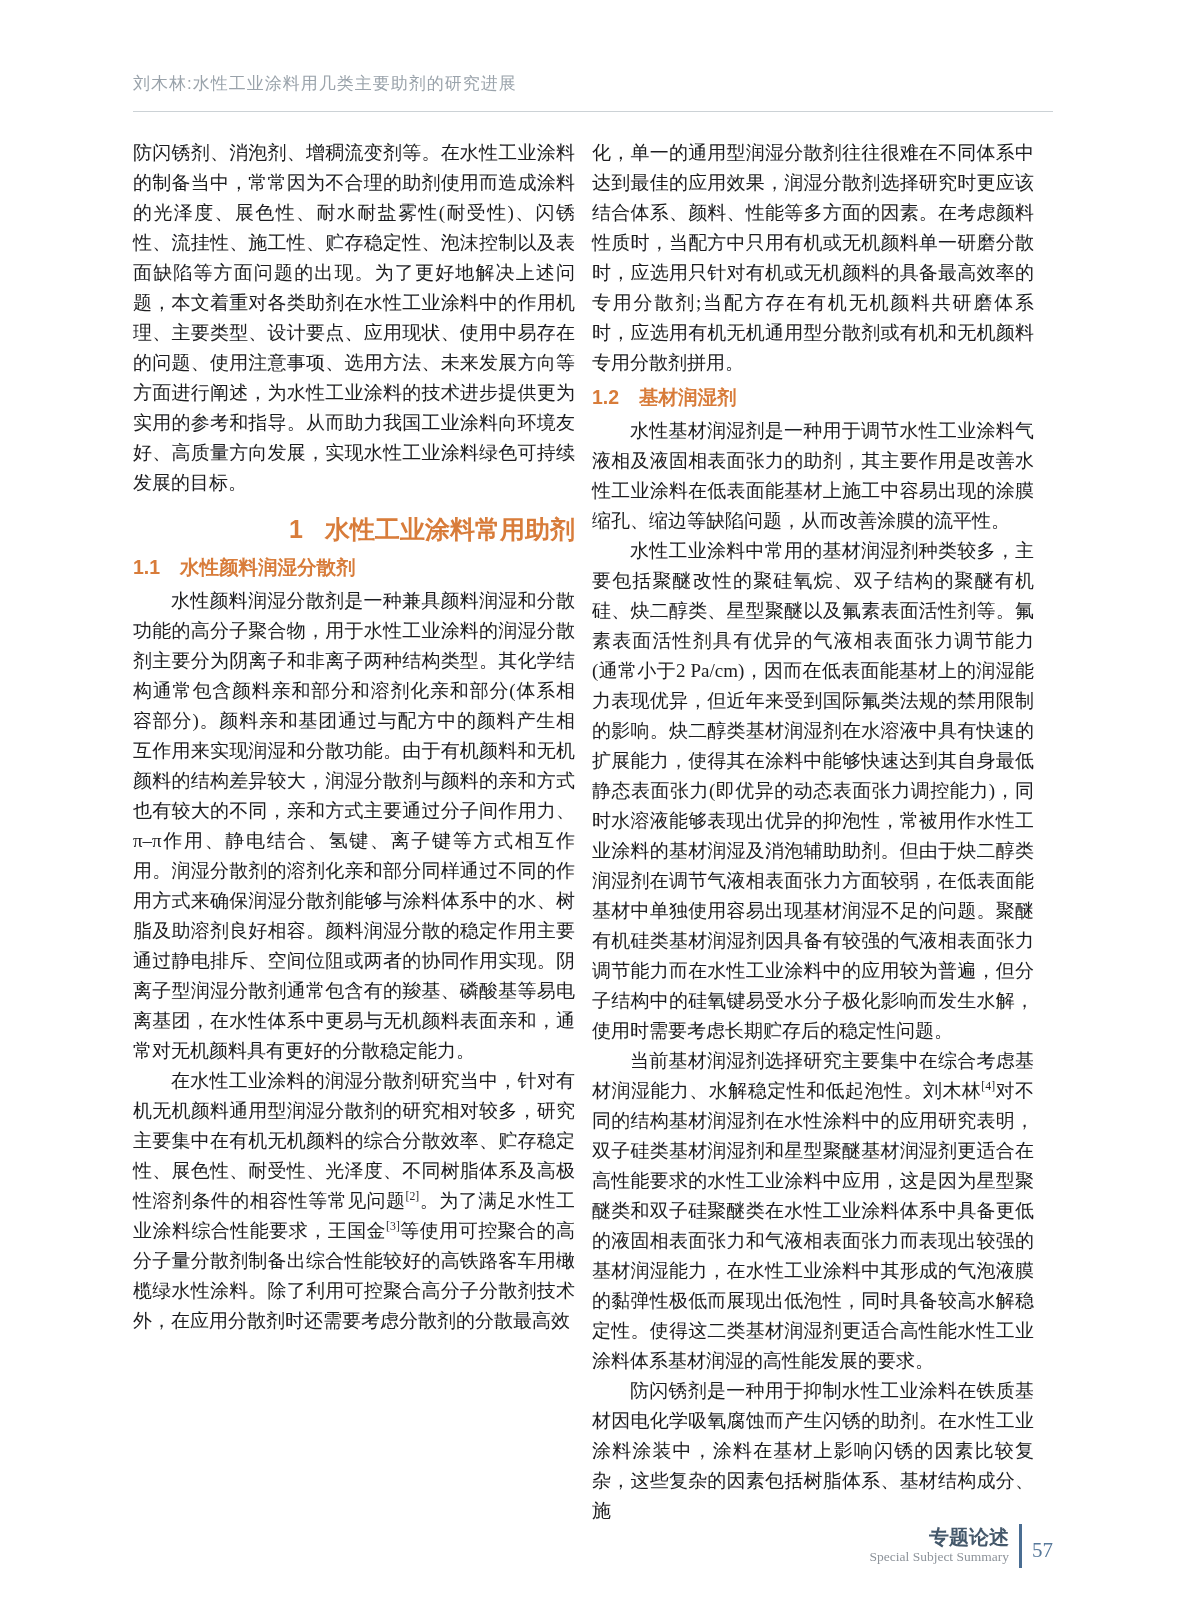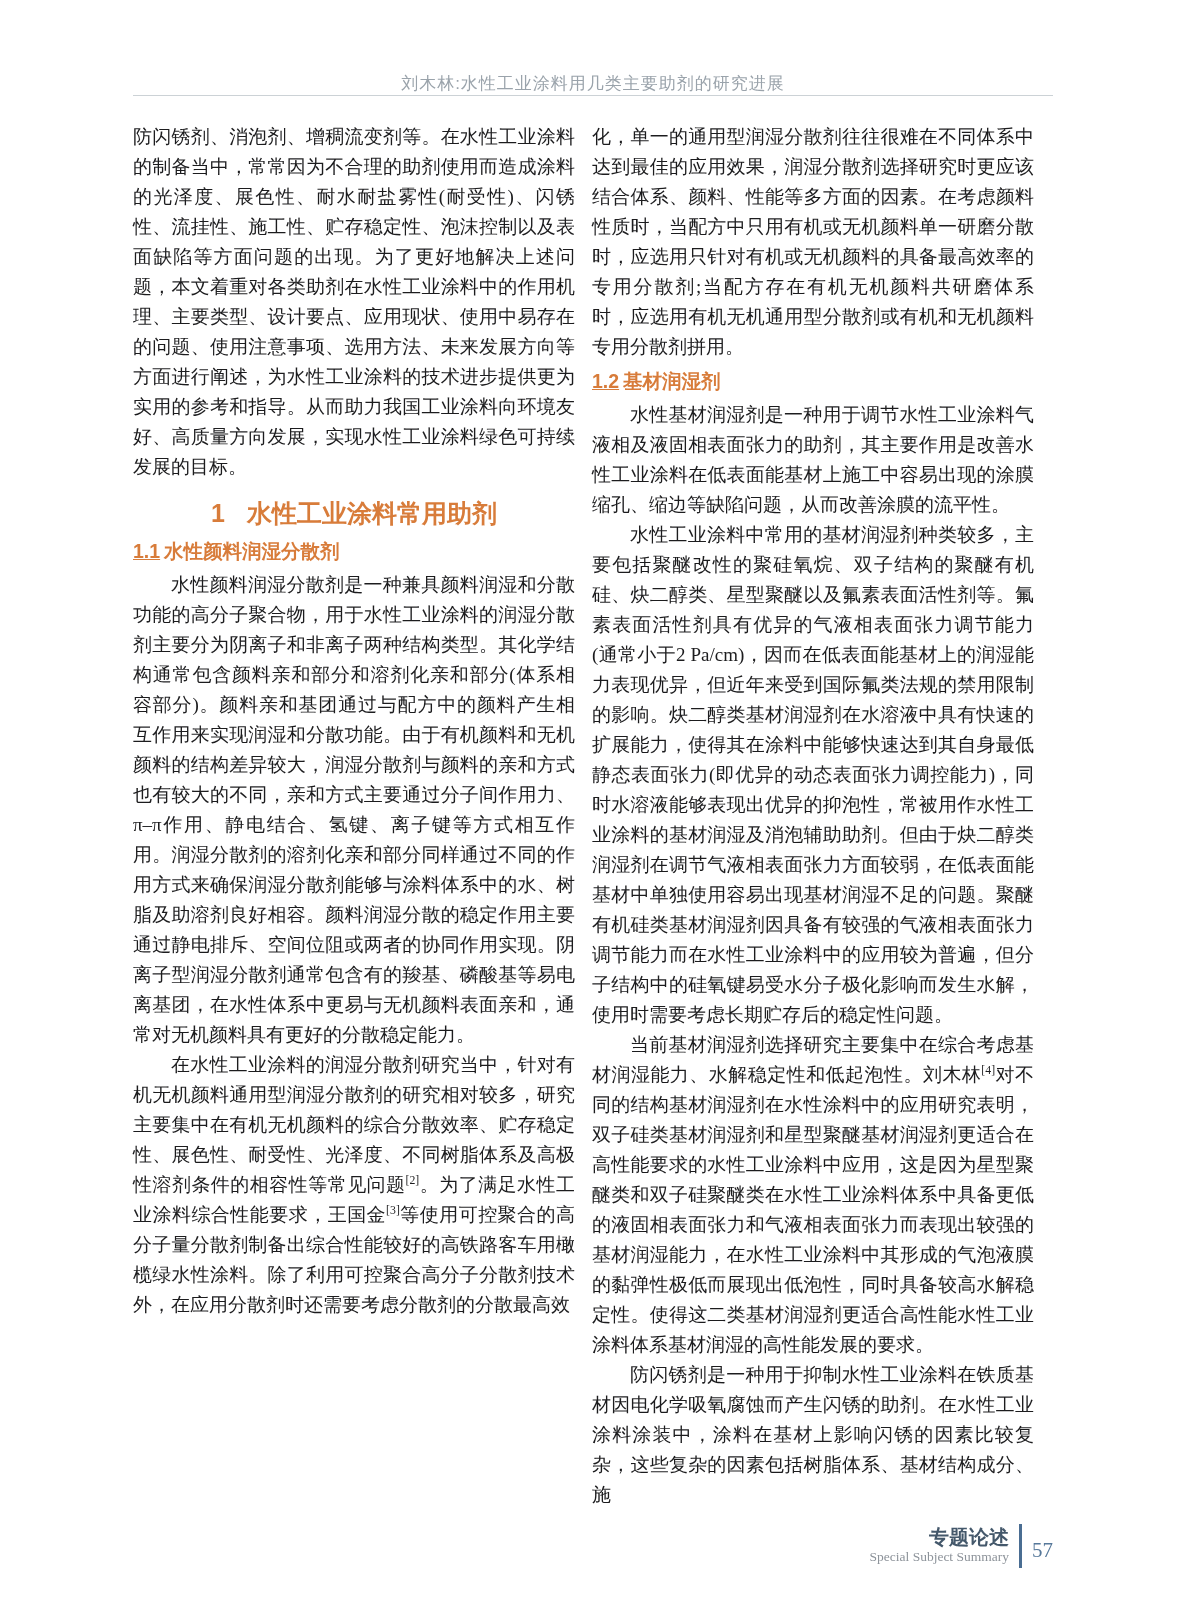--- a/index.html
+++ b/index.html
@@ -18,26 +18,27 @@
   .page {
     position: absolute;
     left: 133px;
     top: 0;
     width: 920px;
     height: 1600px;
   }
   
   .running-header {
     padding-top: 72px;
-    text-align: center;
+    text-align: left;
     font-family: "Liberation Sans", "DejaVu Sans", sans-serif;
     font-size: 17px;
     letter-spacing: 1px;
     color: #9aa3ab;
     border-bottom: 1px solid #ccd2d6;
+    padding-bottom: 16px;
   }
   
   .columns {
     display: flex;
     gap: 17px;
     margin-top: 26px;
   }
   .col {
     width: 442px;
     font-size: 19px;
@@ -56,35 +57,35 @@
     line-height: 0;
   }
   
   .h-sec {
     font-family: "Liberation Sans", "DejaVu Sans", sans-serif;
     color: #d87c3a;
     font-weight: bold;
     font-size: 25px;
     line-height: 30px;
     margin: 16px 0 10px 0;
-    text-align: center;
+    text-align: right;
     text-indent: 0;
   }
   .h-sec .sec-num { margin-right: 22px; }
   .h-sub {
     font-family: "Liberation Sans", "DejaVu Sans", sans-serif;
     color: #d87c3a;
     font-weight: bold;
     font-size: 19.5px;
     line-height: 26px;
     margin: 6px 0 6px 0;
     text-align: left;
     text-indent: 0;
   }
-  .h-sub .sec-num { margin-right: 4px; text-decoration: underline; }
+  .h-sub .sec-num { margin-right: 20px; }
   
   .footer {
     position: absolute;
     right: 0;
     bottom: 32px;
     display: flex;
     align-items: center;
   }
   .footer-labels {
     text-align: right;

